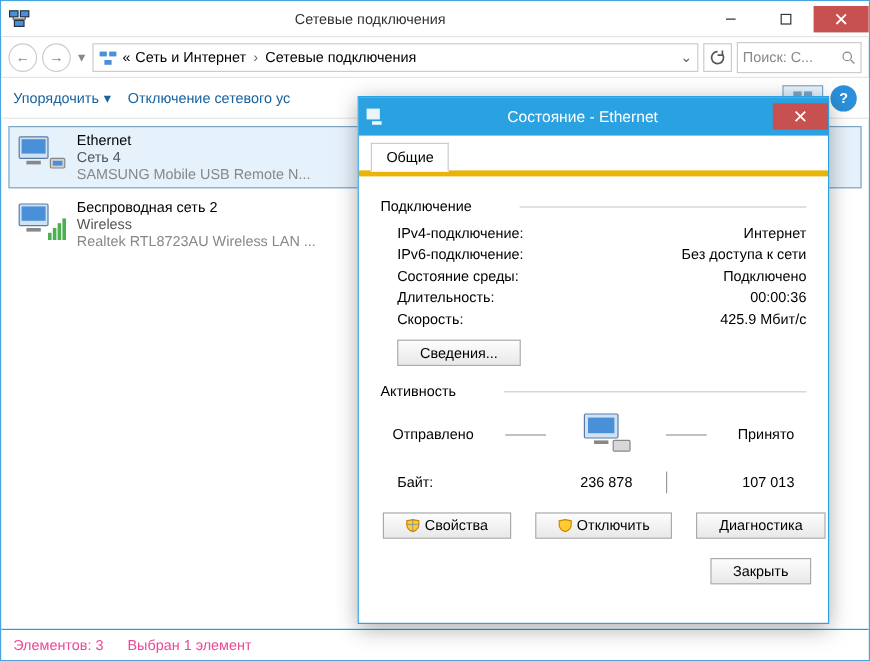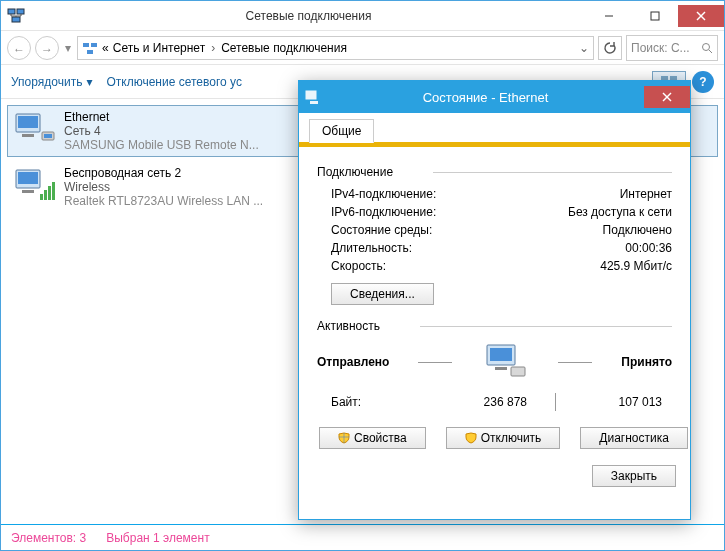--- a/index.html
+++ b/index.html
@@ -15,21 +15,21 @@
 
 
 .nav-row { height: 34px; display: flex; align-items: center; padding: 0 6px; gap: 4px; border-bottom: 1px solid #e5e5e5; }
 .nav-arrow { width: 24px; height: 24px; border: 1px solid #ccc; border-radius: 50%; display: flex; align-items: center; justify-content: center; color: #888; }
 .nav-caret { color: #888; padding: 0 2px; }
 .addr-bar { flex: 1; height: 24px; border: 1px solid #ccc; display: flex; align-items: center; padding: 0 4px; gap: 4px; }
 .addr-icon { width: 16px; height: 16px; }
 .addr-sep { color: #666; padding: 0 2px; }
 .addr-drop { margin-left: auto; color: #666; }
 .refresh-btn { width: 24px; height: 24px; border: 1px solid #ccc; display: flex; align-items: center; justify-content: center; }
-.search-box { width: 92px; height: 24px; border: 1px solid #ccc; display: flex; align-items: center; padding: 12px 4px; color: #888; }
+.search-box { width: 104px; height: 24px; border: 1px solid #ccc; display: flex; align-items: center; padding: 12px 4px; color: #888; }
 
 
 .toolbar { height: 34px; display: flex; align-items: center; padding: 0 10px; gap: 14px; background: #fff; border-bottom: 1px solid #e5e5e5; }
 .toolbar-item { color: #18629e; display: flex; align-items: center; gap: 4px; }
 .toolbar-right { margin-left: auto; display: flex; gap: 6px; align-items: center; }
 .view-btn { width: 34px; height: 22px; border: 1px solid #7aa7c7; background: linear-gradient(#eaf3fb,#cde5f5); display: flex; align-items: center; justify-content: center; }
 .help-btn { width: 22px; height: 22px; border-radius: 50%; background: #2b90d9; color: #fff; display: flex; align-items: center; justify-content: center; font-weight: bold; }
 
 
 .content { display: flex; height: 420px; }
@@ -60,21 +60,21 @@
 .group-hdr .line { flex: 1; height: 1px; background: #ccc; }
 
 .kv { display: flex; padding: 2px 0 2px 14px; }
 .kv .k { flex: 1; color: #000; }
 .kv .v { color: #000; }
 
 .btn { border: 1px solid #aaa; background: linear-gradient(#fdfdfd,#e8e8e8); padding: 3px 18px; display: inline-flex; align-items: center; gap: 4px; color: #000; }
 .btn.small { font-size: 12px; }
 .shield { width: 12px; height: 12px; }
 
-.activity-row { display: flex; align-items: center; justify-content: space-between; gap: 26px; margin: 10px 0; font-weight: bold; }
+.activity-row { display: flex; align-items: center; justify-content: center; gap: 26px; margin: 10px 0; }
 .act-dash { width: 34px; height: 1px; background: #999; }
 .act-icon { width: 48px; height: 38px; }
 
 .bytes-row { display: flex; align-items: center; padding: 2px 0 2px 14px; }
 .bytes-row .lbl { width: 90px; }
 .bytes-row .sent { flex: 1; text-align: right; padding-right: 28px; }
 .bytes-row .sep { width: 1px; height: 18px; background: #999; }
 .bytes-row .recv { flex: 1; text-align: right; padding-right: 10px; }
 
 .btn-row { display: flex; gap: 20px; margin-top: 14px; padding-left: 2px; }

